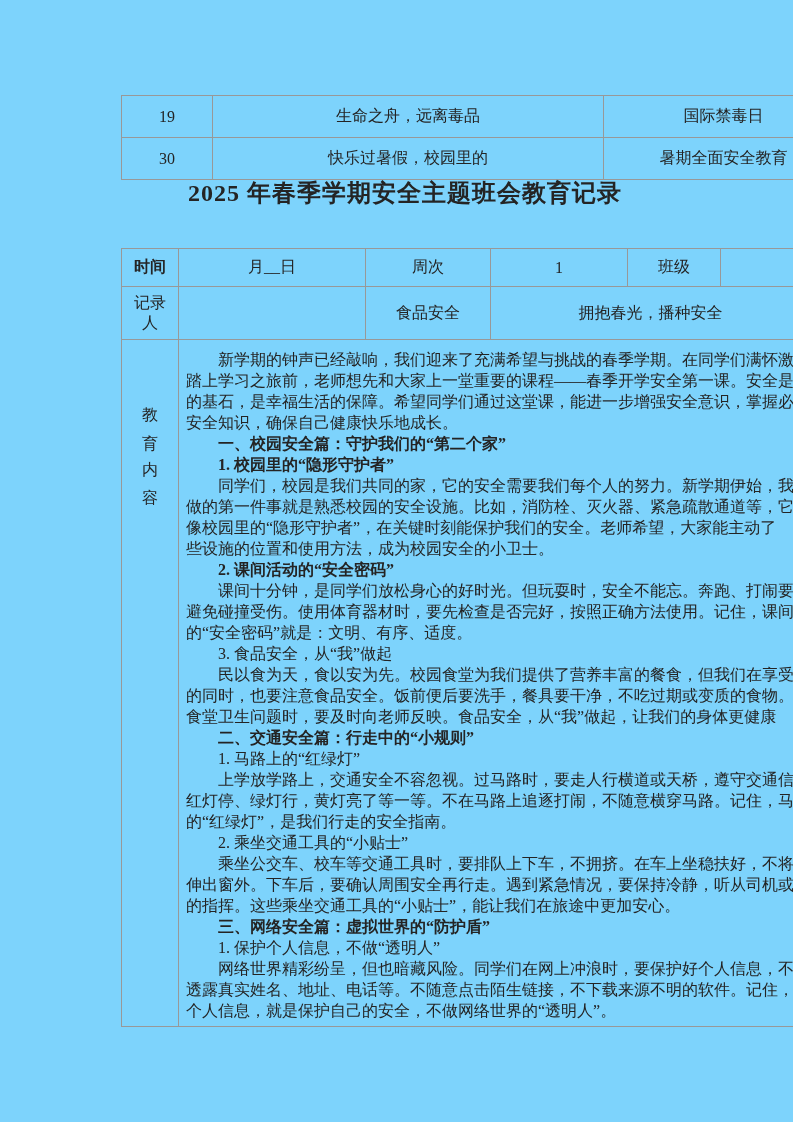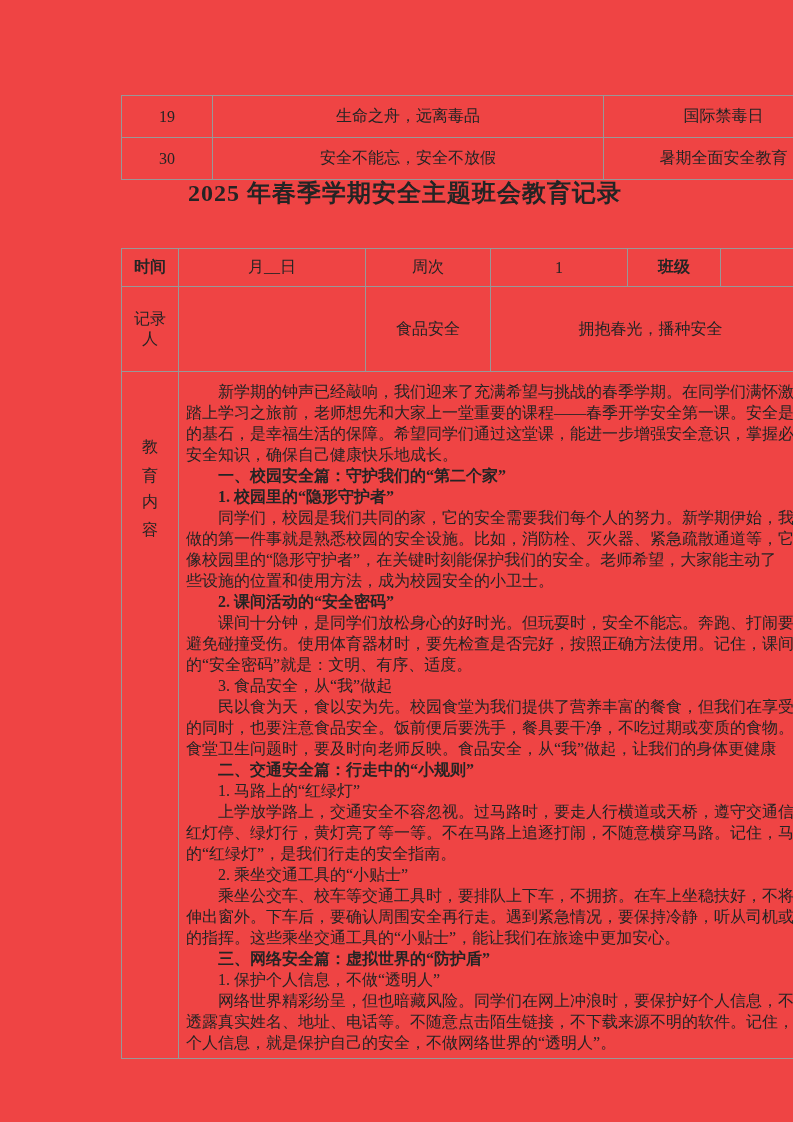--- a/index.html
+++ b/index.html
@@ -20,52 +20,52 @@
   .title {
     position:absolute; left:0; top:174px; width:810px; text-align:center;
     font-size:24px; font-weight:bold; letter-spacing:1px; line-height:38px;
     white-space:nowrap;
   }
   
   .tbl-main { left:121px; top:248px; width:689px; }
   .r1 td { height:37px; }
   .r2 td { height:52px; }
   .r3 td { height:686px; }
-  .cell-recorder { word-break:break-all; line-height:20px; padding:16px 6px; }
+  .cell-recorder { word-break:break-all; line-height:20px; padding:0 6px; }
   .cell-vlabel { vertical-align:top; }
   .vtext {
     display:inline-block; writing-mode:vertical-rl; text-orientation:upright;
     letter-spacing:27px; font-size:16px; margin-top:54px; line-height:57px;
   }
   .cell-content { text-align:left; vertical-align:top; overflow:visible; }
   .lines { padding:9px 0 0 7px; }
   .cl { white-space:nowrap; line-height:21px; font-size:16px; }
   .cl.ind { text-indent:32px; }
   .cl.b { font-weight:bold; }
 </style>
 </head>
 <body>
 
-<div class="page" style="background: #ef4444; color: rgb(36, 36, 36);">
+<div class="page" style="background: #7dd3fc; color: rgb(36, 36, 36);">
 
   <table class="tbl-prev">
     <colgroup>
         <col style="width:91px">
         <col style="width:391px">
         <col style="width:240px">
       </colgroup>
     <tbody>
         <tr>
       <td style="border-color: rgb(152, 152, 152);">19</td>
       <td style="border-color: rgb(152, 152, 152);">生命之舟，远离毒品</td>
       <td style="border-color: rgb(152, 152, 152);">国际禁毒日</td>
     </tr>
     <tr>
       <td style="border-color: rgb(152, 152, 152);">30</td>
-      <td style="border-color: rgb(152, 152, 152);">安全不能忘，安全不放假</td>
+      <td style="border-color: rgb(152, 152, 152);">快乐过暑假，校园里的</td>
       <td style="border-color: rgb(152, 152, 152);">暑期全面安全教育</td>
     </tr>
   </tbody>
     </table>
 
   <div class="title">2025 年春季学期安全主题班会教育记录</div>
 
   <table class="tbl-main">
     <colgroup>
       <col style="width:57px">
@@ -74,21 +74,21 @@
       <col style="width:137px">
         <col style="width:93px">
         <col style="width:90px">
     </colgroup>
     <tbody>
         <tr class="r1">
       <td style="border-color: rgb(152, 152, 152); font-weight: bold;">时间</td>
       <td style="border-color: rgb(152, 152, 152);">月__日</td>
       <td style="border-color: rgb(152, 152, 152);">周次</td>
       <td style="border-color: rgb(152, 152, 152);">1</td>
-      <td style="border-color: rgb(152, 152, 152); font-weight: bold;">班级</td>
+      <td style="border-color: rgb(152, 152, 152);">班级</td>
       <td style="border-color: rgb(152, 152, 152);"></td>
     </tr>
     <tr class="r2">
       <td class="cell-recorder" style="border-color: rgb(152, 152, 152);">记录人</td>
       <td style="border-color: rgb(152, 152, 152);"></td>
       <td style="border-color: rgb(152, 152, 152);">食品安全</td>
       <td colspan="3" style="border-color: rgb(152, 152, 152);">拥抱春光，播种安全</td>
     </tr>
     <tr class="r3">
       <td class="cell-vlabel" style="border-color: rgb(152, 152, 152);">

